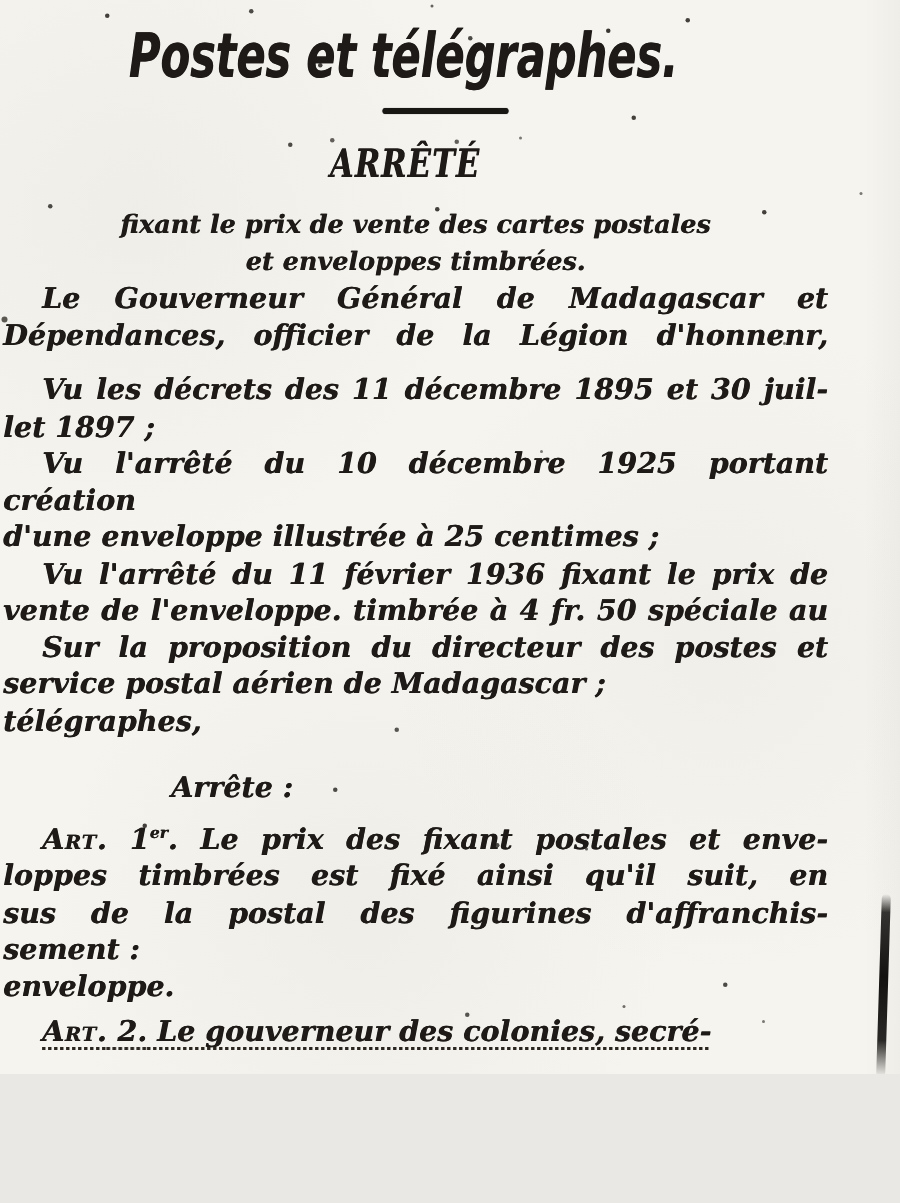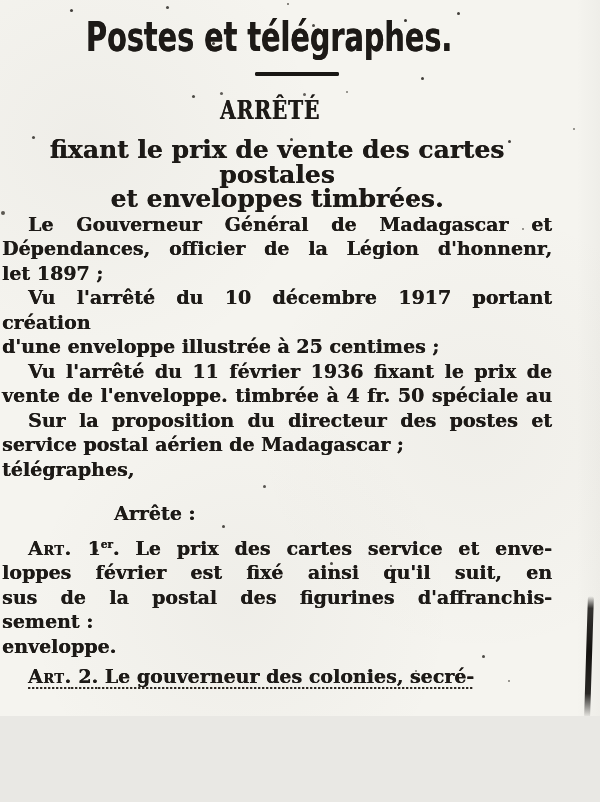--- a/index.html
+++ b/index.html
@@ -7,20 +7,21 @@
     position:relative;
     width:600px;height:716px;
     overflow:hidden;
     background-color:#f5f4ef;
     background-image:
       radial-gradient(circle at 15% 20%, rgba(120,115,105,0.05), transparent 30%),
       radial-gradient(circle at 80% 60%, rgba(120,115,105,0.045), transparent 35%),
       radial-gradient(circle at 40% 85%, rgba(120,115,105,0.05), transparent 30%),
       linear-gradient(to right, transparent 96%, rgba(40,35,30,0.03));
     color:#1d1a17;
+    font-style:italic;
   }
   .column{width:550px;padding-left:2px;}
 
   
   h1.title{
     margin:0;padding-top:14px;
     font-family:"DejaVu Sans", sans-serif;
     font-weight:bold;
     font-size:41px;line-height:46px;
     text-align:center;
@@ -44,21 +45,21 @@
     font-size:26px;line-height:24px;
     text-align:center;letter-spacing:1px;
     transform:translateX(-7px) scaleX(0.78);
     transform-origin:50% 50%;
     text-shadow:0.4px 0 0 currentColor;
   }
   p.sub{
     margin:0;
     font-family:"DejaVu Serif", serif;
     font-weight:bold;
-    font-size:25px;line-height:24.5px;
+    font-size:17px;line-height:24.5px;
     text-align:center;
     text-shadow:0.3px 0 0 currentColor;
   }
   p.sub.firstsub{margin-top:16px;}
 
   
   .bodytext{
     width:550px;
     font-family:"DejaVu Serif", serif;
     font-weight:bold;
@@ -126,35 +127,36 @@
 
     <h1 class="title">Postes et télégraphes.</h1>
     <div class="rule"></div>
     <h2 class="heading">ARRÊTÉ</h2>
     <p class="sub firstsub">fixant le prix de vente des cartes postales</p>
     <p class="sub">et enveloppes timbrées.</p>
 
     <div class="bodytext">
       <p class="ln first justify">Le Gouverneur Général de Madagascar et</p>
       <p class="ln justify">Dépendances, officier de la Légion d'honnenr,</p>
+      <p class="ln first justify mt-a">Vu les décrets des 11 décembre 1895 et 30 juil-</p>
       <p class="ln">let 1897 ;</p>
-      <p class="ln first justify">Vu l'arrêté du 10 décembre 1917 portant création</p>
+      <p class="ln first justify">Vu l'arrêté du 10 décembre 1925 portant création</p>
       <p class="ln">d'une enveloppe illustrée à 25 centimes ;</p>
       <p class="ln first justify">Vu l'arrêté du 11 février 1936 fixant le prix de</p>
       <p class="ln justify">vente de l'enveloppe. timbrée à 4 fr. 50 spéciale au</p>
       <p class="ln first justify">Sur la proposition du directeur des postes et</p>
       <p class="ln">service postal aérien de Madagascar ;</p>
       <p class="ln">télégraphes,</p>
       <p class="ln ind-lg mt-b">Arrête :</p>
 
       <p class="ln first justify mt-c">
-        <span class="sc">Art.</span><span> 1</span><sup class="ord">er</sup><span>. Le prix des cartes service et enve-</span>
+        <span class="sc">Art.</span><span> 1</span><sup class="ord">er</sup><span>. Le prix des fixant postales et enve-</span>
       </p>
 
-      <p class="ln justify">loppes février est fixé ainsi qu'il suit, en</p>
+      <p class="ln justify">loppes timbrées est fixé ainsi qu'il suit, en</p>
       <p class="ln justify">sus de la postal des figurines d'affranchis-</p>
       <p class="ln">sement :</p>
       <p class="ln">enveloppe.</p>
 
       <p class="ln first mt-d degraded">
         <span class="sc">Art.</span><span> 2.</span><span> Le gouverneur des colonies, secré-</span>
       </p>
     </div>
   </div>
 

